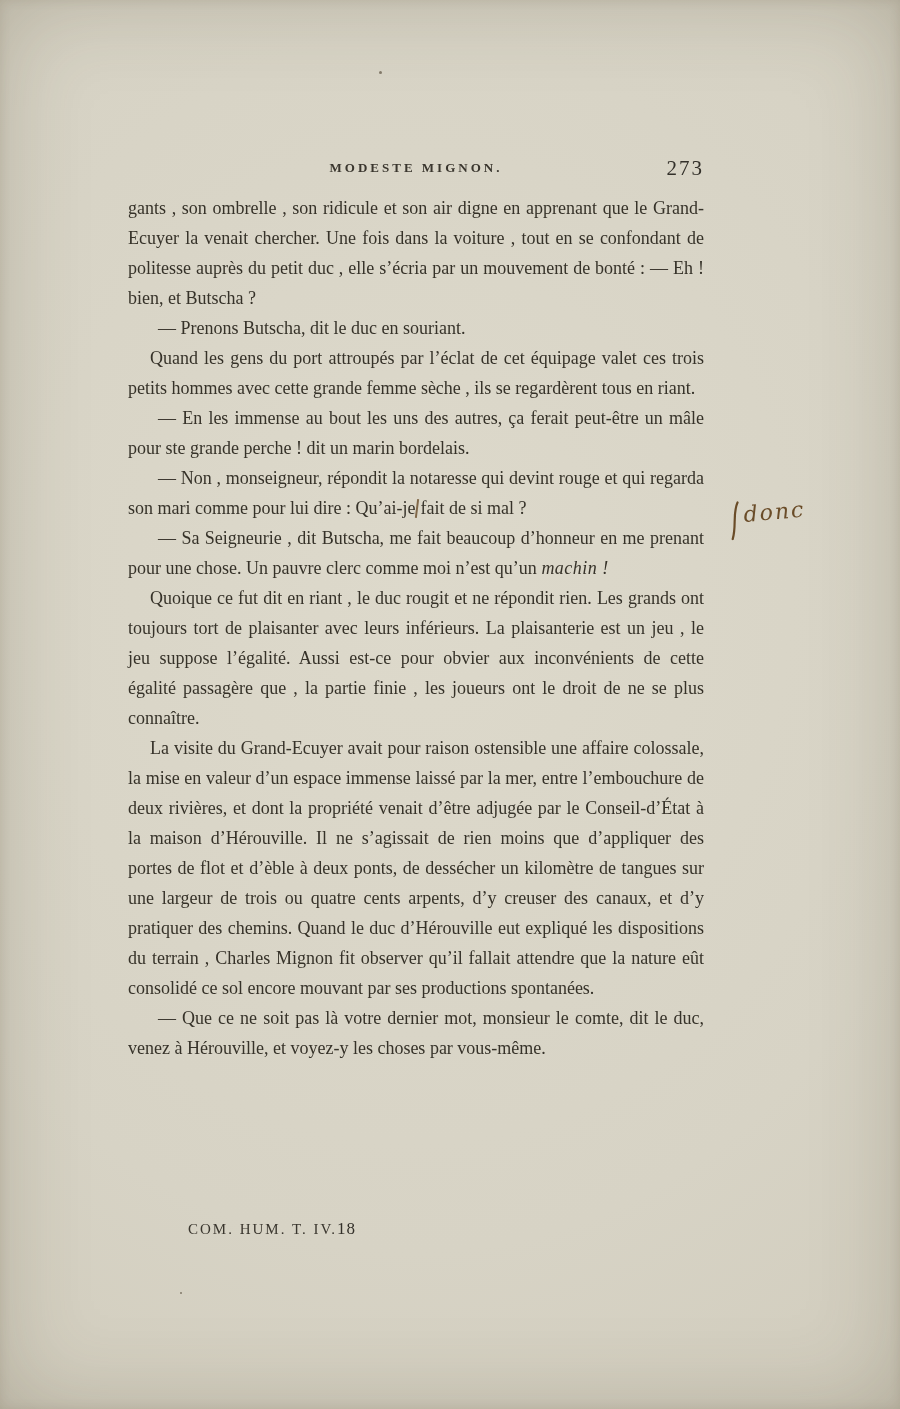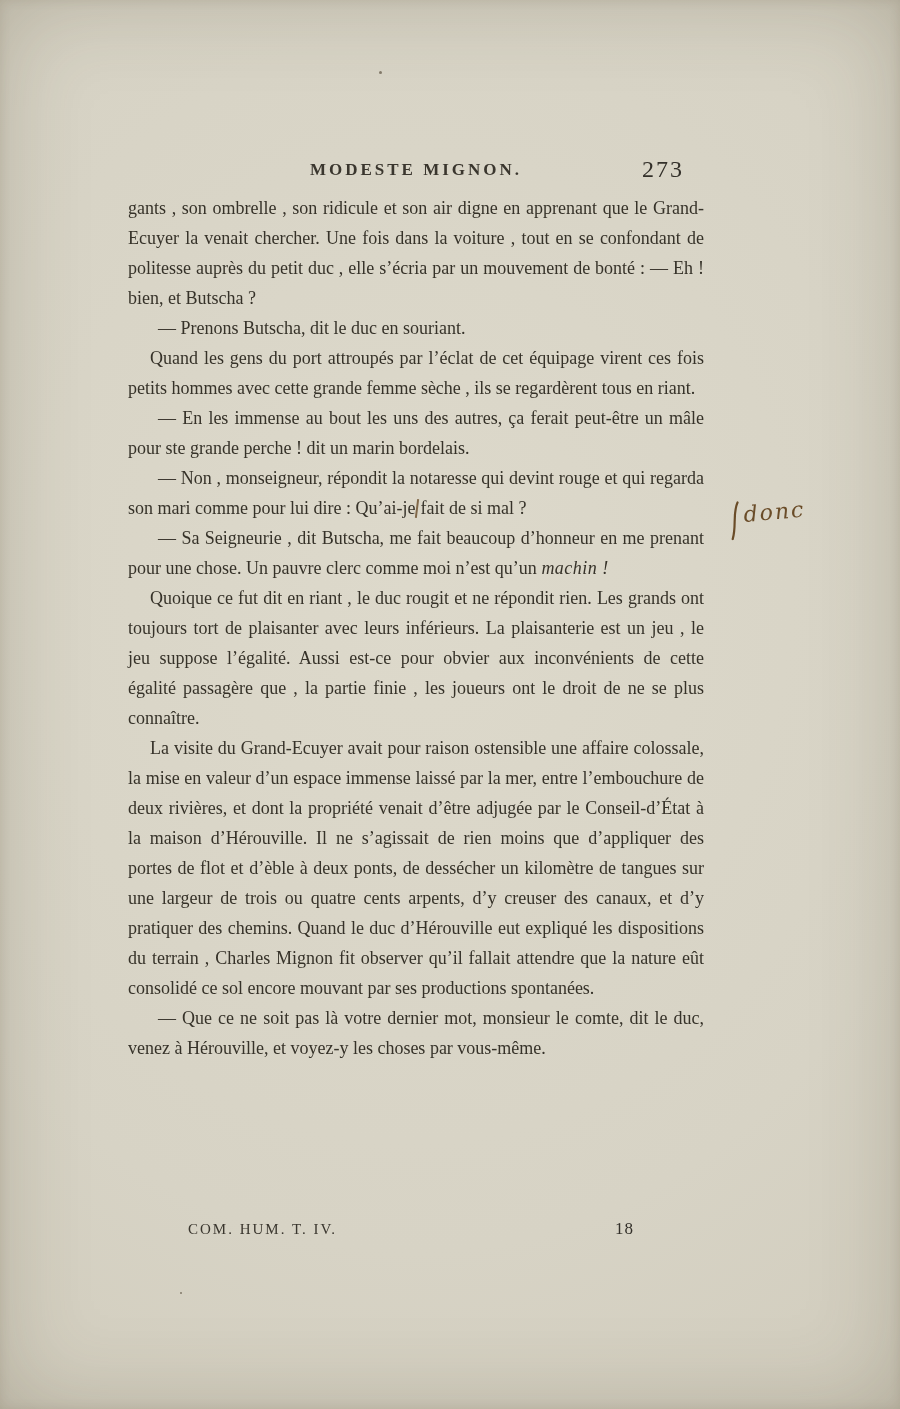--- a/index.html
+++ b/index.html
@@ -14,46 +14,46 @@
     box-shadow: inset 0 0 90px rgba(70,58,35,.22), inset 0 0 12px rgba(70,58,35,.12);
     font-family:"Liberation Serif", serif;
     color:#363229;
   }
   .page-header {
     position:absolute; top:160px; left:128px; width:576px;
     height:26px;
   }
   .running-title {
     display:block; text-align:center;
-    font-size:17px; font-weight:bold; letter-spacing:3px;
+    font-size:13px; font-weight:bold; letter-spacing:3px;
     color:#3a362e;
   }
   .page-number {
-    position:absolute; right:20px; top:-4px;
-    font-size:24px; letter-spacing:2px; color:#33302a;
+    position:absolute; right:0; top:-4px;
+    font-size:21px; letter-spacing:2px; color:#33302a;
   }
   .page-body {
     position:absolute; top:193px; left:128px; width:576px;
     font-size:18px; line-height:30px;
     text-align:justify;
     text-rendering:optimizeLegibility;
   }
   .para { text-indent:22px; }
   .para.dialogue { text-indent:30px; }
   .para.continuation { text-indent:0; }
   .ital { font-style:italic; letter-spacing:.5px; }
   .pencil-mark {
     display:inline-block; width:2px; height:19px;
     background:#6a4c28; opacity:.8;
     transform:rotate(7deg);
     vertical-align:-4px; margin:0 2px 0 1px;
   }
   .page-footer {
     position:absolute; top:1219px; left:128px; width:576px;
-    display:flex; justify-content:space-between; align-items:baseline;
+    display:flex; justify-content:flex-start; align-items:baseline;
     padding:0 70px 0 60px;
   }
   .signature { font-size:15px; letter-spacing:2px; color:#3a362e; }
   .sheet-number { font-size:17px; letter-spacing:1px; color:#33302a; }
   .margin-note {
     position:absolute; left:728px; top:498px;
     display:flex; align-items:flex-start;
     transform:rotate(-5deg);
     color:#6a4c28;
   }
@@ -75,21 +75,21 @@
 <div class="scan">
 
   <header class="page-header">
     <span class="running-title">MODESTE MIGNON.</span>
     <span class="page-number">273</span>
   </header>
 
   <main class="page-body" lang="fr">
     <p class="para continuation">gants , son ombrelle , son ridicule et son air digne en apprenant que le Grand-Ecuyer la venait chercher. Une fois dans la voiture , tout en se confondant de politesse auprès du petit duc , elle s’écria par un mouvement de bonté : — Eh ! bien, et Butscha ?</p>
     <p class="para dialogue">— Prenons Butscha, dit le duc en souriant.</p>
-    <p class="para">Quand les gens du port attroupés par l’éclat de cet équipage virent ces fois petits hommes avec cette grande femme sèche , ils se regardèrent tous en riant.</p>
+    <p class="para">Quand les gens du port attroupés par l’éclat de cet équipage valet ces trois petits hommes avec cette grande femme sèche , ils se regardèrent tous en riant.</p>
     <p class="para dialogue">— En les immense au bout les uns des autres, ça ferait peut-être un mâle pour ste grande perche ! dit un marin bordelais.</p>
     <p class="para dialogue"><span>— Non , monseigneur, répondit la notaresse qui devint rouge et qui regarda son mari comme pour lui dire : Qu’ai-je</span><span class="pencil-mark"></span><span>fait de si mal ?</span></p>
     <p class="para dialogue"><span>— Sa Seigneurie , dit Butscha, me fait beaucoup d’honneur en me prenant pour une chose. Un pauvre clerc comme moi n’est qu’un</span> <em class="ital">machin !</em></p>
     <p class="para">Quoique ce fut dit en riant , le duc rougit et ne répondit rien. Les grands ont toujours tort de plaisanter avec leurs inférieurs. La plaisanterie est un jeu , le jeu suppose l’égalité. Aussi est-ce pour obvier aux inconvénients de cette égalité passagère que , la partie finie , les joueurs ont le droit de ne se plus connaître.</p>
     <p class="para">La visite du Grand-Ecuyer avait pour raison ostensible une affaire colossale, la mise en valeur d’un espace immense laissé par la mer, entre l’embouchure de deux rivières, et dont la propriété venait d’être adjugée par le Conseil-d’État à la maison d’Hérouville. Il ne s’agissait de rien moins que d’appliquer des portes de flot et d’èble à deux ponts, de dessécher un kilomètre de tangues sur une largeur de trois ou quatre cents arpents, d’y creuser des canaux, et d’y pratiquer des chemins. Quand le duc d’Hérouville eut expliqué les dispositions du terrain , Charles Mignon fit observer qu’il fallait attendre que la nature eût consolidé ce sol encore mouvant par ses productions spontanées.</p>
     <p class="para dialogue">— Que ce ne soit pas là votre dernier mot, monsieur le comte, dit le duc, venez à Hérouville, et voyez-y les choses par vous-même.</p>
   </main>
 
   <footer class="page-footer">
     <span class="signature">COM. HUM. T. IV.</span>

